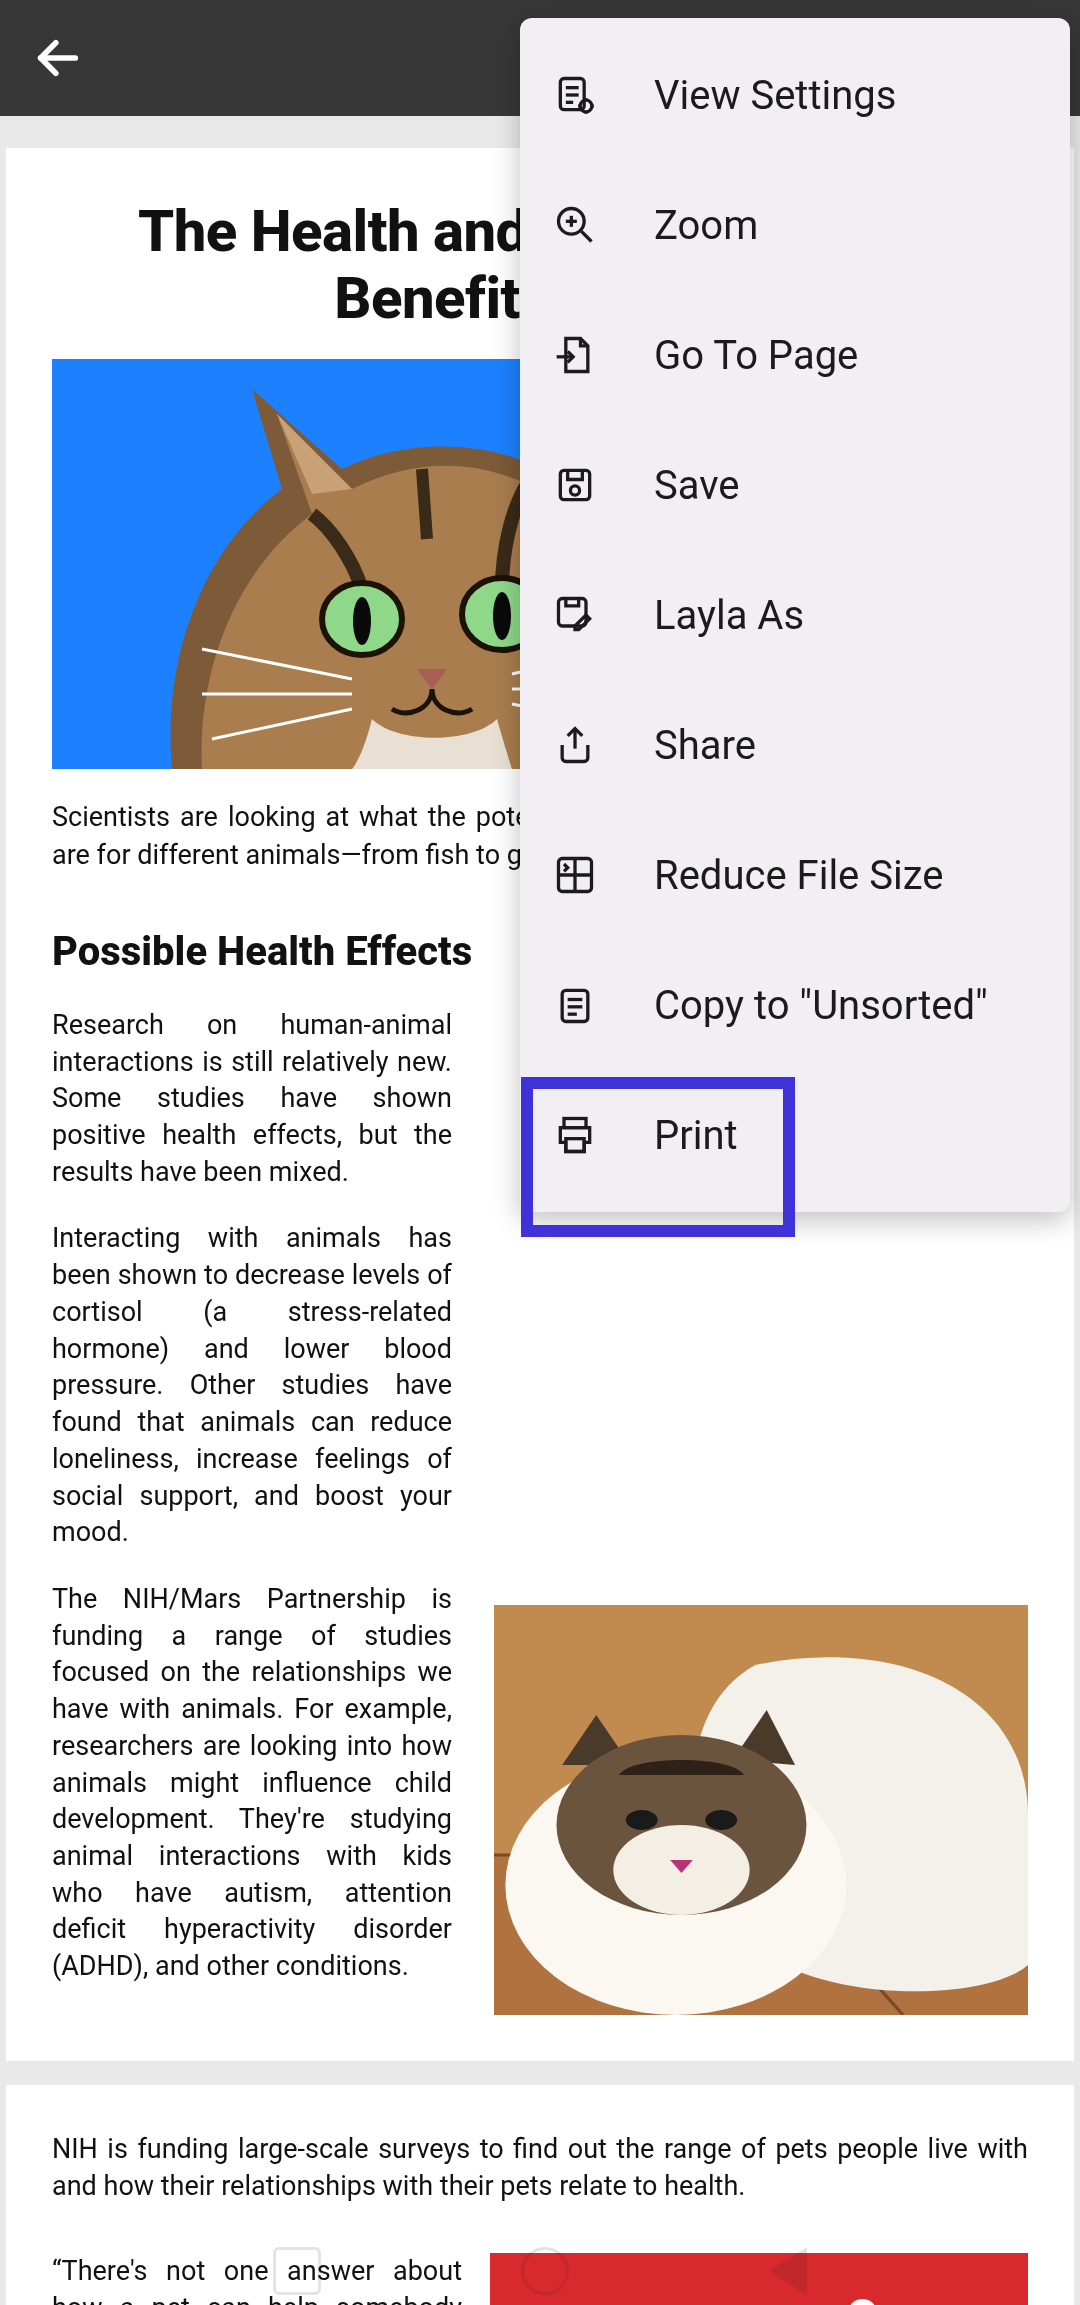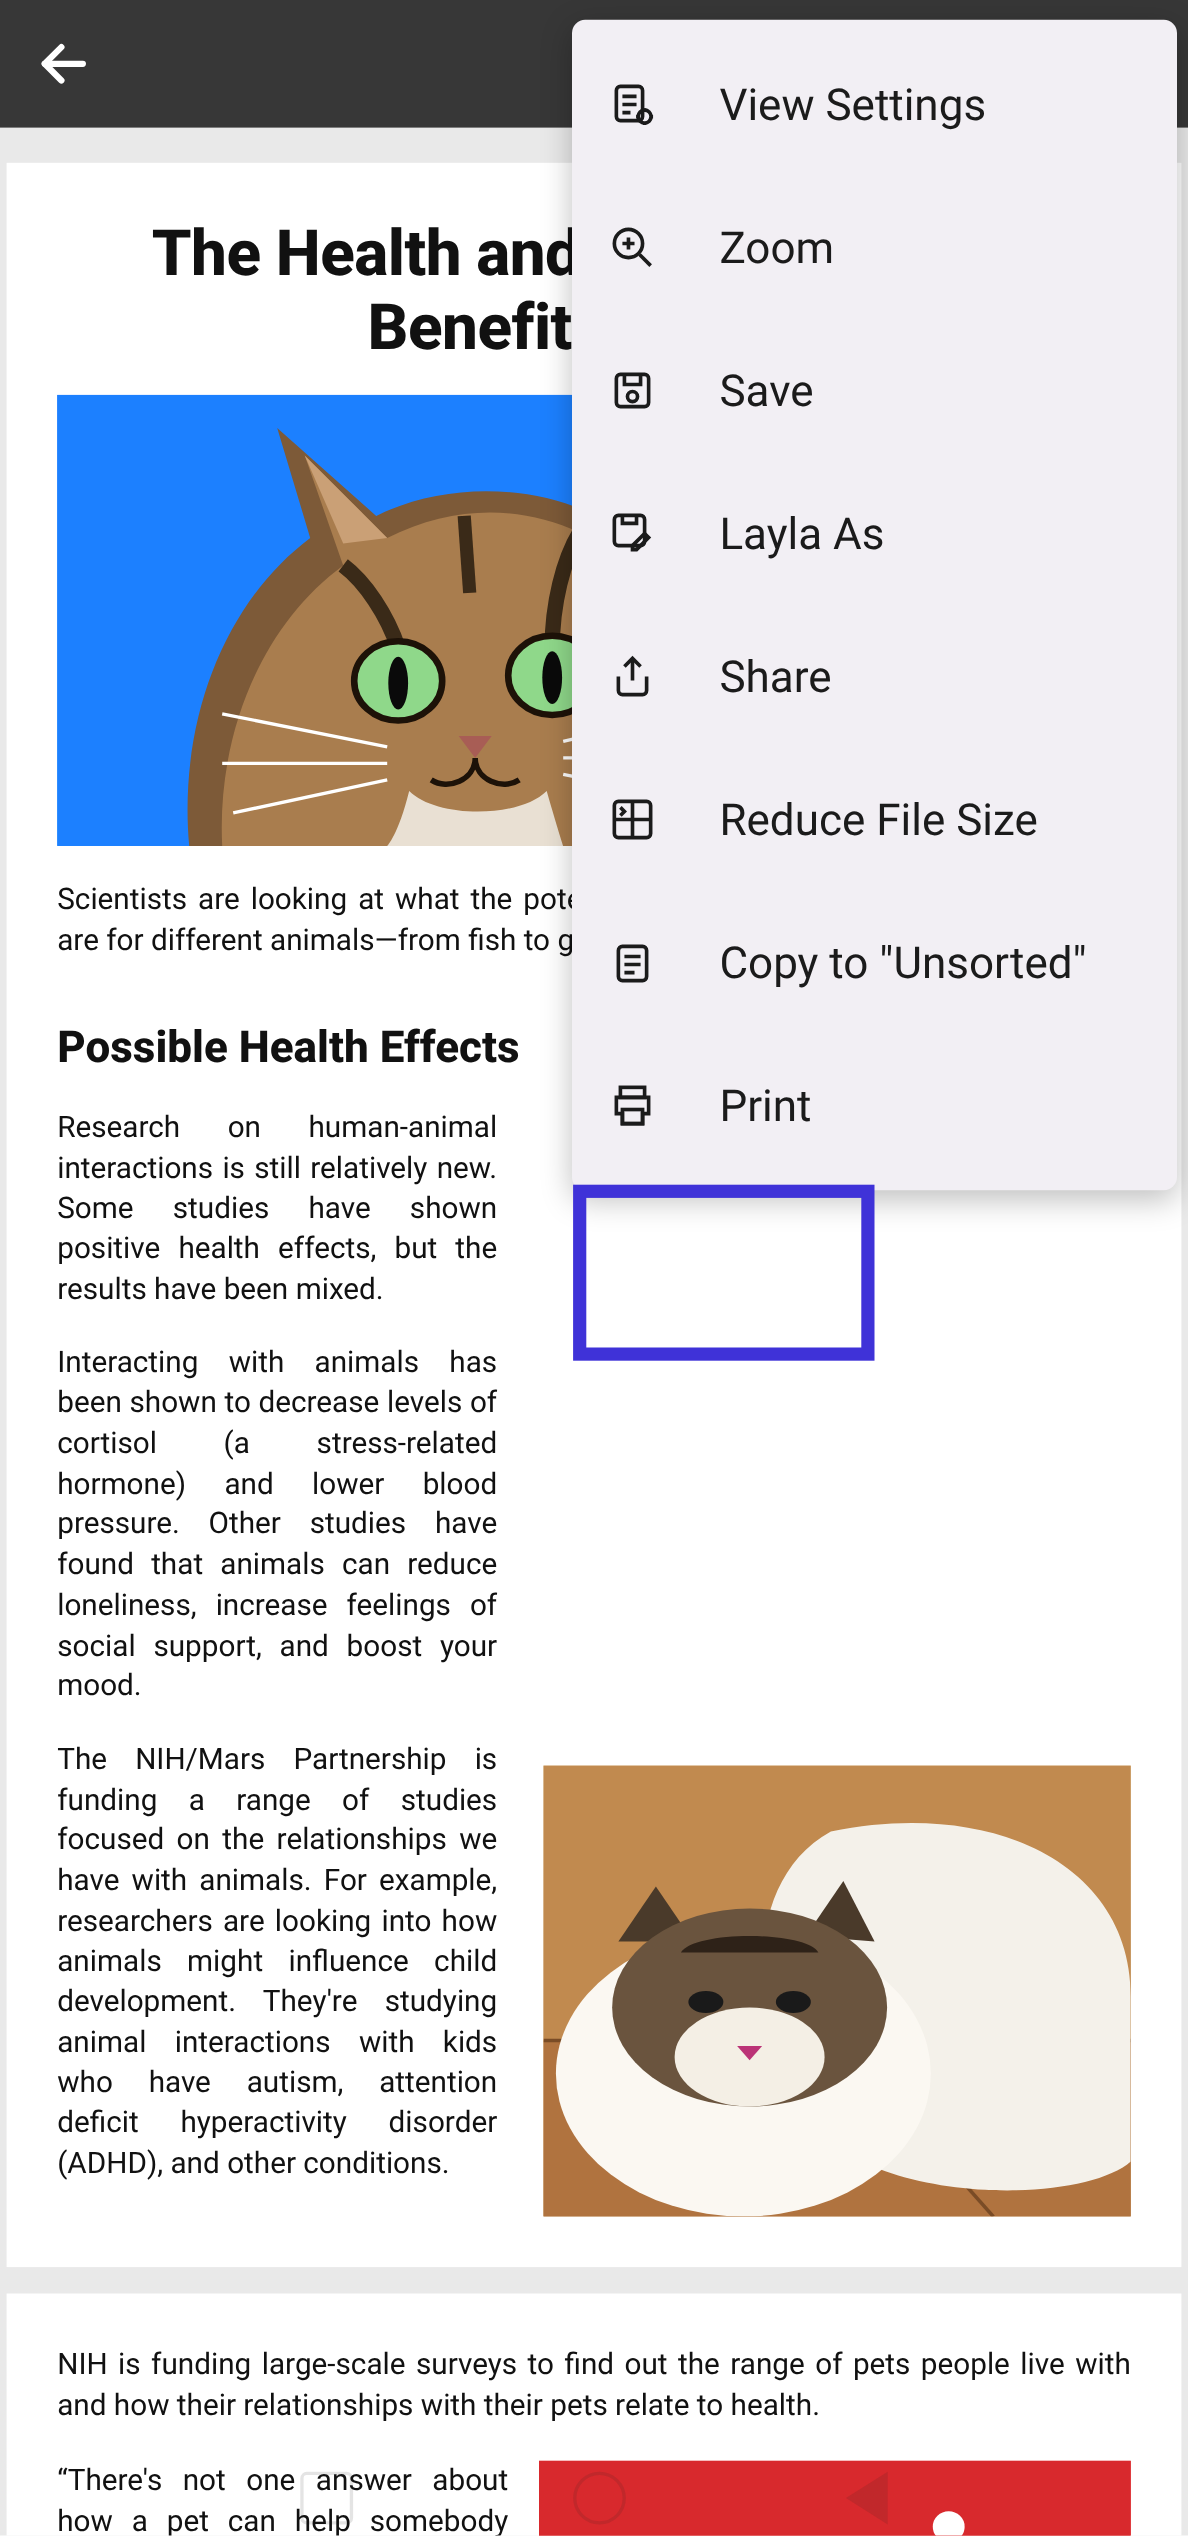--- a/index.html
+++ b/index.html
@@ -91,21 +91,21 @@
     position: relative;
     overflow:hidden;
   }
   .col-right-img svg { width:100%; height:100%; display:block; }
 
   .page2 {
     margin: 24px 6px 0 6px;
     background: #fff;
     padding: 46px 46px 0 46px;
   }
-  .page2 .body-text.first { margin-bottom: 32px; }
+  .page2 .body-text.first { margin-bottom: 48px; }
   .row2 { display:flex; gap: 28px; }
   .row2 .left2 {
     width: 410px;
     font-size: 27px;
     line-height: 1.36;
     color: #111;
     text-align: justify;
   }
   .row2 .right2 {
     flex:1;
@@ -320,20 +320,31 @@
           <line x1="15.5" y1="15.5" x2="21" y2="21"></line>
           <line x1="10" y1="7" x2="10" y2="13"></line>
           <line x1="7" y1="10" x2="13" y2="10"></line>
         </svg>
     </span>
     <span class="mi-label">Zoom</span>
   </div>
   <div class="menu-item">
     <span class="mi-icon">
       <svg width="44" height="44" viewBox="0 0 24 24" fill="none" stroke="currentColor" stroke-width="1.8">
+          <path d="M7 3h8l4 4v14H7z"></path>
+          <path d="M15 3v4h4"></path>
+          <line x1="2" y1="13" x2="11" y2="13"></line>
+          <polyline points="8 10 11 13 8 16"></polyline>
+        </svg>
+    </span>
+    <span class="mi-label">Go To Page</span>
+  </div>
+  <div class="menu-item">
+    <span class="mi-icon">
+      <svg width="44" height="44" viewBox="0 0 24 24" fill="none" stroke="currentColor" stroke-width="1.8">
           <rect x="4" y="4" width="16" height="16" rx="2"></rect>
           <path d="M8 4v5h8V4"></path>
           <circle cx="12" cy="15" r="2.5"></circle>
         </svg>
     </span>
     <span class="mi-label">Save</span>
   </div>
   <div class="menu-item">
     <span class="mi-icon">
       <svg width="44" height="44" viewBox="0 0 24 24" fill="none" stroke="currentColor" stroke-width="1.8">

